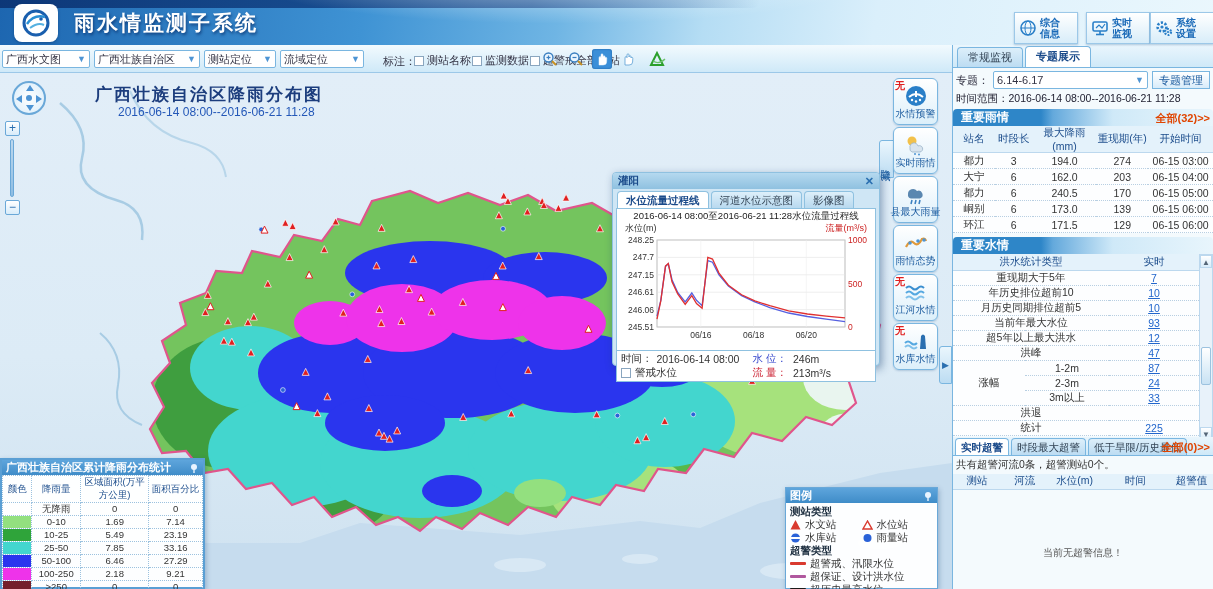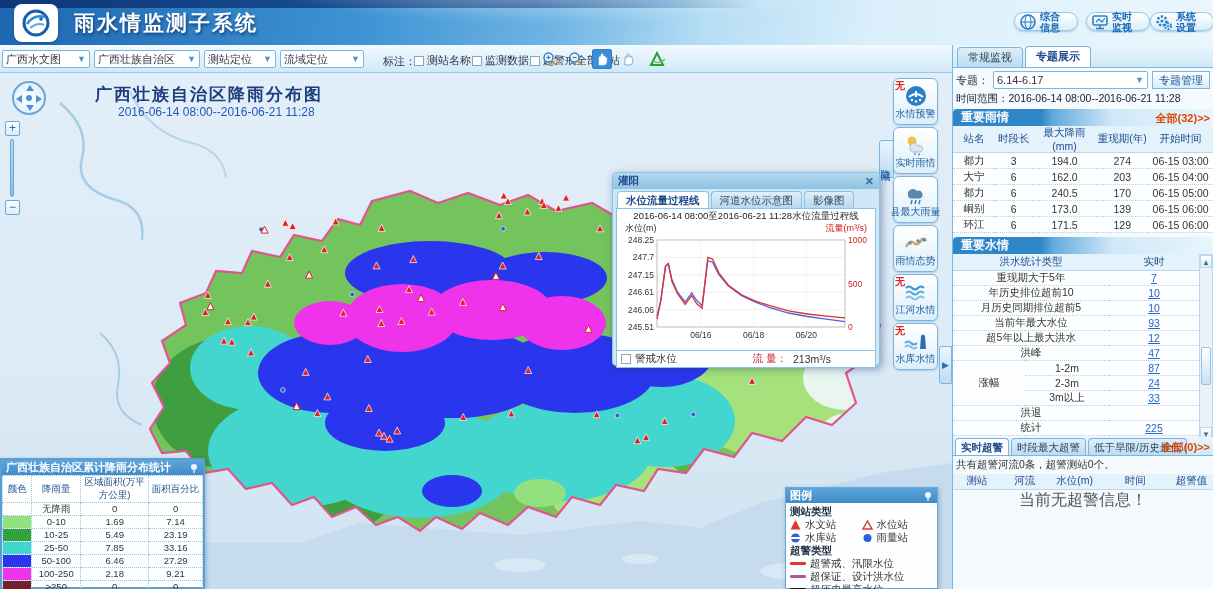--- a/index.html
+++ b/index.html
@@ -11,22 +11,22 @@
   #header { position:absolute; left:0; top:0; width:1213px; height:45px;
     background:linear-gradient(100deg,#1d66b0 0%,#3f93d4 30%,#6fb5e4 46%,#b5ddf4 58%,#daeffb 72%,#eaf7fd 100%); }
   #header:before { content:""; position:absolute; left:0; top:0; width:760px; height:8px;
     background:linear-gradient(90deg,#0a2f6e,#14498e 70%,transparent); border-radius:0 0 60px 0; opacity:.85; }
   #header:after { content:""; position:absolute; left:250px; top:-18px; width:620px; height:42px;
     background:radial-gradient(ellipse at 50% 0,rgba(255,255,255,.55),transparent 70%); }
   #logo { position:absolute; left:14px; top:4px; width:44px; height:38px; background:#fff; border-radius:8px;
     display:flex; align-items:center; justify-content:center; box-shadow:0 1px 3px rgba(0,40,90,.4); }
   #app-title { position:absolute; left:74px; top:9px; font-size:21px; font-weight:bold; color:#fff;
     letter-spacing:2px; text-shadow:1px 2px 3px rgba(10,50,110,.8); z-index:2; }
-  .hnav { position:absolute; top:12px; height:19px; width:64px; display:flex; align-items:center; gap:3px;
-    background:linear-gradient(#ffffff,#d8edf9); border:1px solid #9cc8e8; border-radius:12px;
+  .hnav { position:absolute; top:12px; height:32px; width:64px; display:flex; align-items:center; gap:3px;
+    background:linear-gradient(#ffffff,#d8edf9); border:1px solid #9cc8e8; border-radius:0;
     padding:2px 4px; cursor:pointer; box-shadow:0 1px 2px rgba(0,60,120,.25); z-index:3; }
   .hnav .txt { font-size:10px; font-weight:bold; color:#1a6ab8; line-height:11px; }
 
   
   #toolbar { position:absolute; left:0; top:45px; width:1020px; height:28px;
     background:linear-gradient(#f2fafe,#cfe9f8); border-bottom:1px solid #9cc8e8; }
   .tb-select { position:absolute; top:5px; height:18px; background:#fff; border:1px solid #7ab6e0; border-radius:2px;
     font-size:11px; color:#334; display:flex; align-items:center; justify-content:space-between; padding:0 3px; cursor:pointer; }
   .tb-select .chev { color:#4d94d4; font-size:9px; }
   .tb-label { position:absolute; top:9px; font-size:11px; color:#334; }
@@ -113,21 +113,21 @@
   #water-table a { color:#2266cc; text-decoration:underline; cursor:pointer; }
   #water-scroll { position:absolute; right:0; top:0; width:14px; height:187px; background:#e8f2fa; border:1px solid #bcd8ee; }
   #water-scroll .arr { height:13px; font-size:8px; color:#567; text-align:center; line-height:13px; background:linear-gradient(#fff,#d8ecfa); border:1px solid #bcd8ee; cursor:pointer; }
   #water-scroll .thumb { position:absolute; left:1px; top:92px; width:10px; height:38px; background:linear-gradient(#fff,#c8e2f4); border:1px solid #9cc2df; border-radius:2px; cursor:grab; }
   #alert-tabs { display:flex; align-items:flex-end; height:19px; margin-top:1px; padding-left:2px; gap:2px; background:linear-gradient(#eaf6fd,#cfe9f8); border-bottom:1px solid #7ab6e0; position:relative; }
   .al-tab { height:17px; padding:0 5px; font-size:10.5px; line-height:16px; color:#345; background:linear-gradient(#ddeffa,#bcdcf2);
     border:1px solid #7ab6e0; border-bottom:none; border-radius:4px 4px 0 0; cursor:pointer; white-space:nowrap; }
   .al-tab.active { background:#fff; color:#1a4a8a; font-weight:bold; }
   #alert-more { position:absolute; right:3px; top:3px; font-size:11px; font-weight:bold; color:#e04400; cursor:pointer; }
   #alert-summary { font-size:10.5px; color:#333; padding:2px 3px; }
-  #alert-empty { text-align:center; font-size:16px; color:#555; padding-top:0; }
+  #alert-empty { text-align:center; font-size:10px; color:#555; padding-top:8px;margin-top:48px; }
 
   
   #popup { position:absolute; left:612px; top:172px; width:268px; height:194px; background:#cfe6f5;
     border:1px solid #8fc1e0; border-radius:4px; box-shadow:2px 3px 8px rgba(20,60,110,.45); z-index:5; }
   #popup-title { height:16px; background:linear-gradient(#b5d9ef,#8fc1e0); border-radius:3px 3px 0 0; display:flex;
     justify-content:space-between; align-items:center; padding:0 5px; font-size:10.5px; font-weight:bold; color:#1a4a8a; cursor:move; }
   #popup-close { color:#2a6fb0; font-size:11px; cursor:pointer; }
   #popup-tabs { display:flex; gap:2px; padding:2px 4px 0 4px; align-items:flex-end; }
   .pp-tab { height:17px; padding:0 8px; font-size:10.5px; line-height:16px; color:#345; background:linear-gradient(#ddeffa,#b8d9ef);
     border:1px solid #8fc1e0; border-bottom:none; border-radius:4px 4px 0 0; cursor:pointer; }
@@ -693,20 +693,26 @@
           <line x1="134.632" y1="5" x2="134.632" y2="92" stroke="#ececec" stroke-width="0.6"></line>
           <text x="134.632" y="103" text-anchor="middle" font-size="8.5" fill="#333" font-family="Liberation Sans">06/18</text>
           <line x1="187.27200000000002" y1="5" x2="187.27200000000002" y2="92" stroke="#ececec" stroke-width="0.6"></line>
           <text x="187.27200000000002" y="103" text-anchor="middle" font-size="8.5" fill="#333" font-family="Liberation Sans">06/20</text>
           <polyline points="38.0,81.2 41.8,65.3 46.5,31.4 49.3,28.8 53.0,44.7 58.7,57.4 66.2,66.9 72.8,58.0 77.5,65.3 83.1,70.7 88.8,25.6 93.5,27.2 100.0,39.9 109.4,51.0 122.6,60.6 135.8,66.9 150.8,72.6 169.6,78.0 188.4,81.5 207.2,84.1 226.0,86.6" fill="none" stroke="#5560e0" stroke-width="1.3"></polyline>
           <polyline points="38.0,84.2 41.8,65.9 46.5,31.1 49.3,28.5 53.0,46.8 58.7,58.9 66.2,69.4 72.8,60.7 77.5,68.5 83.1,73.3 88.8,22.4 93.5,24.1 100.0,38.1 109.4,50.2 122.6,59.8 135.8,65.9 150.8,70.7 169.6,75.9 188.4,79.0 207.2,81.1 226.0,82.9" fill="none" stroke="#e03030" stroke-width="1.3"></polyline>
         </svg>
     </div>
     <div id="popup-foot">
       <div class="pf-row">
+        <span>时间：</span>
+        <span>2016-06-14 08:00</span>
+        <span class="pf-stage-lab">水 位：</span>
+        <span class="pf-val">246m</span>
+      </div>
+      <div class="pf-row">
         <span class="cbox"></span>
         <span>警戒水位</span>
         <span class="pf-flow-lab">流 量：</span>
         <span class="pf-val">213m³/s</span>
       </div>
     </div>
   </div>
 
   <div class="float-panel" id="rain-stats">
     <div class="panel-titlebar">

